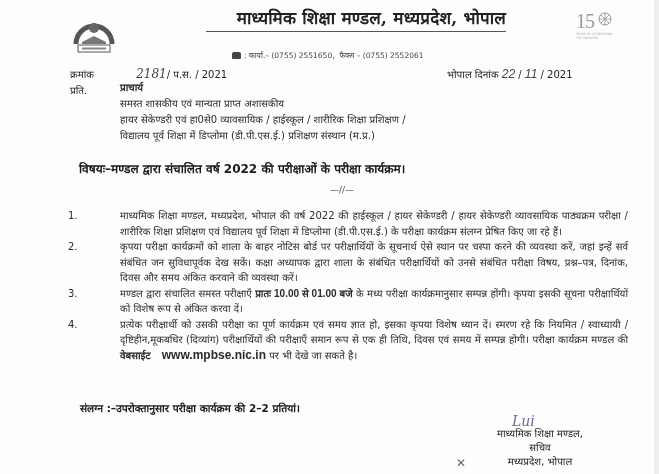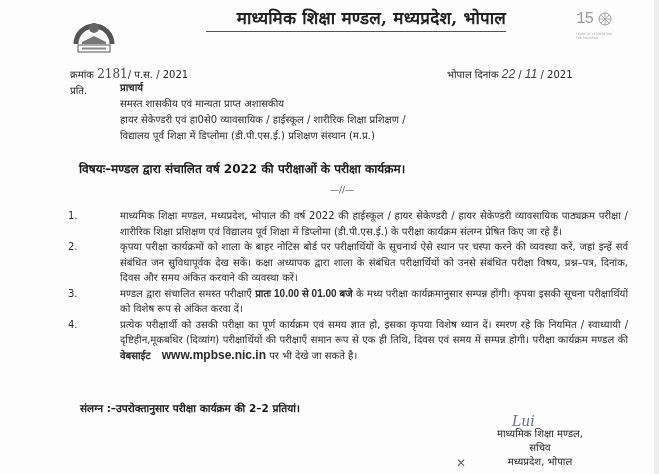--- a/index.html
+++ b/index.html
@@ -13,42 +13,42 @@
     .page { position: absolute; left: 0; top: 0; width: 654px; height: 474px; background: #fdfdfd; }
     .scroll-strip { position: absolute; right: 0; top: 0; width: 5px; height: 474px; background: #eeeeef; }
 
     .logo-left {
       position: absolute; left: 70px; top: 10px; width: 48px; height: 44px;
     }
     .logo-right {
       position: absolute; left: 576px; top: 10px; width: 50px; height: 34px;
       color: #9a9a9a;
     }
-    .logo-right .num { font-family: Liberation Mono, monospace; font-size: 16px; letter-spacing: -1px; position:absolute; left:0; top:0; }
+    .logo-right .num { font-family: Liberation Serif, serif; font-size: 20px; letter-spacing: -1px; position:absolute; left:0; top:0; }
     .logo-right .wheel { position:absolute; left: 22px; top: 2px; }
     .logo-right .tiny { position:absolute; left: 0; top: 23px; font-size: 3px; line-height: 3.5px; color:#aaa; width: 40px; }
 
     .hdr-title {
       position: absolute; left: 206px; top: 6px; width: 300px;
       font-size: 17px; font-weight: bold; color: #222;
       font-family: "DejaVu Serif", serif; letter-spacing: 0.2px; text-align: right;
     }
     .hdr-rule { position: absolute; left: 206px; top: 31px; width: 300px; height: 1px; background: #555; }
     .hdr-contact {
       position: absolute; left: 206px; top: 34px; width: 320px;
       font-size: 9.5px; color: #333; font-family: "DejaVu Serif", serif;
     }
     .hdr-phone {
       position: absolute; left: 232px; top: 50px; width: 300px;
       font-size: 7.5px; color: #444;
     }
     .phone-icon { display:inline-block; width:9px; height:7px; background:#444; border-radius:2px 2px 1px 1px; vertical-align:middle; margin-right:3px; }
 
     .ref { position: absolute; left: 70px; top: 67px; font-size: 10px; color: #222; }
-    .ref .hand { font-family: "DejaVu Serif", serif; font-size: 12px; color: #444; }
+    .ref .hand { font-family: "DejaVu Serif", serif; font-style: italic; font-size: 12px; color: #444; margin-left: 39px; }
     .date { position: absolute; left: 447px; top: 67px; font-size: 10px; color: #222; }
     .date .hand { font-family: Liberation Sans, sans-serif; font-style: italic; font-size: 12px; color: #444; }
     .prati { position: absolute; left: 70px; top: 83px; font-size: 10px; }
 
     .addr { position: absolute; left: 120px; top: 80px; font-size: 10px; line-height: 16px; color: #2a2a2a; }
     .addr .b { font-weight: bold; }
 
     .subject { position: absolute; left: 79px; top: 160px; font-size: 12px; font-weight: bold; color: #1a1a1a; }
     .sep { position: absolute; left: 330px; top: 185px; font-size: 9px; color: #555; }
 
@@ -83,20 +83,23 @@
     <span class="num">15</span>
     <svg class="wheel" width="14" height="14" viewBox="0 0 14 14">
       <circle cx="7" cy="7" r="6" fill="none" stroke="#999" stroke-width="1"></circle>
       <path d="M7 1 V13 M1 7 H13 M2.8 2.8 L11.2 11.2 M11.2 2.8 L2.8 11.2" stroke="#999" stroke-width="0.8"></path>
     </svg>
     <span class="tiny">YEARS OF CELEBRATING THE MAHATMA</span>
   </div>
 
   <div class="hdr-title">माध्यमिक शिक्षा मण्डल, मध्यप्रदेश, भोपाल</div>
   <div class="hdr-rule"></div>
+  <div class="hdr-phone">
+    <span class="phone-icon"></span><span>: कार्या.– (0755)  2551650,</span>&nbsp;&nbsp;<span>फैक्स – (0755) 2552061</span>
+  </div>
 
   <div class="ref">
     <span>क्रमांक</span>
     <span class="hand">2181</span><span>/ प.स. / 2021</span>
   </div>
 
   <div class="date">
     <span>भोपाल दिनांक</span>
     <span class="hand">22</span> /
     <span class="hand">11</span>

